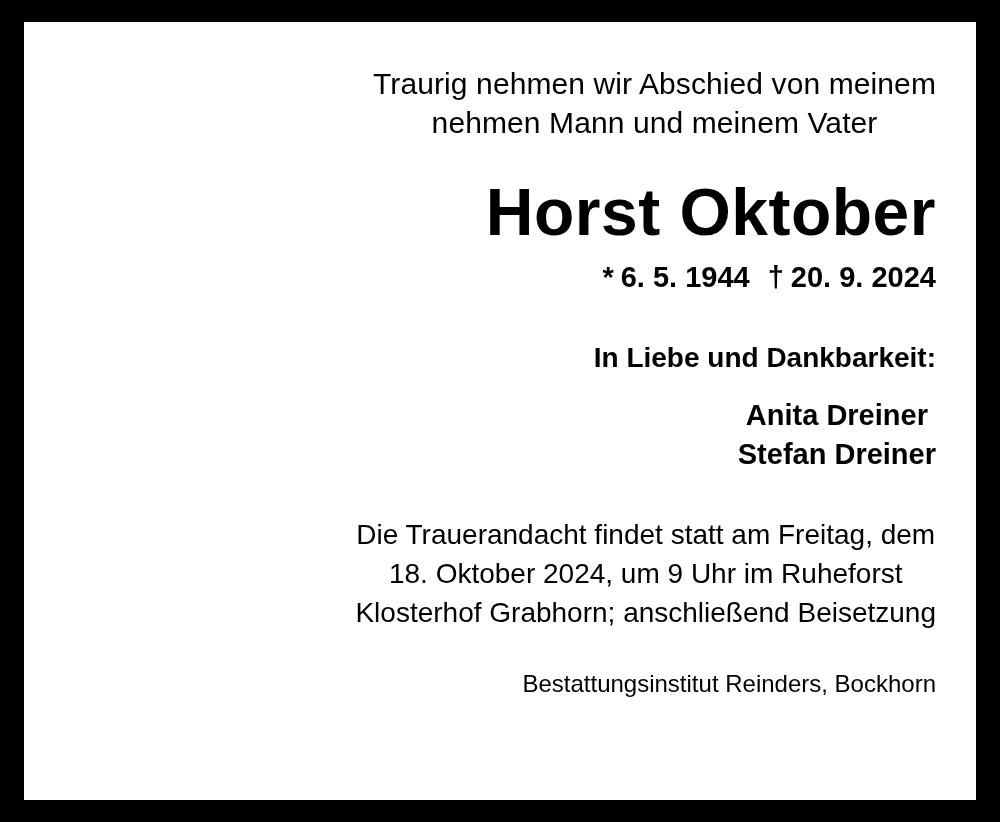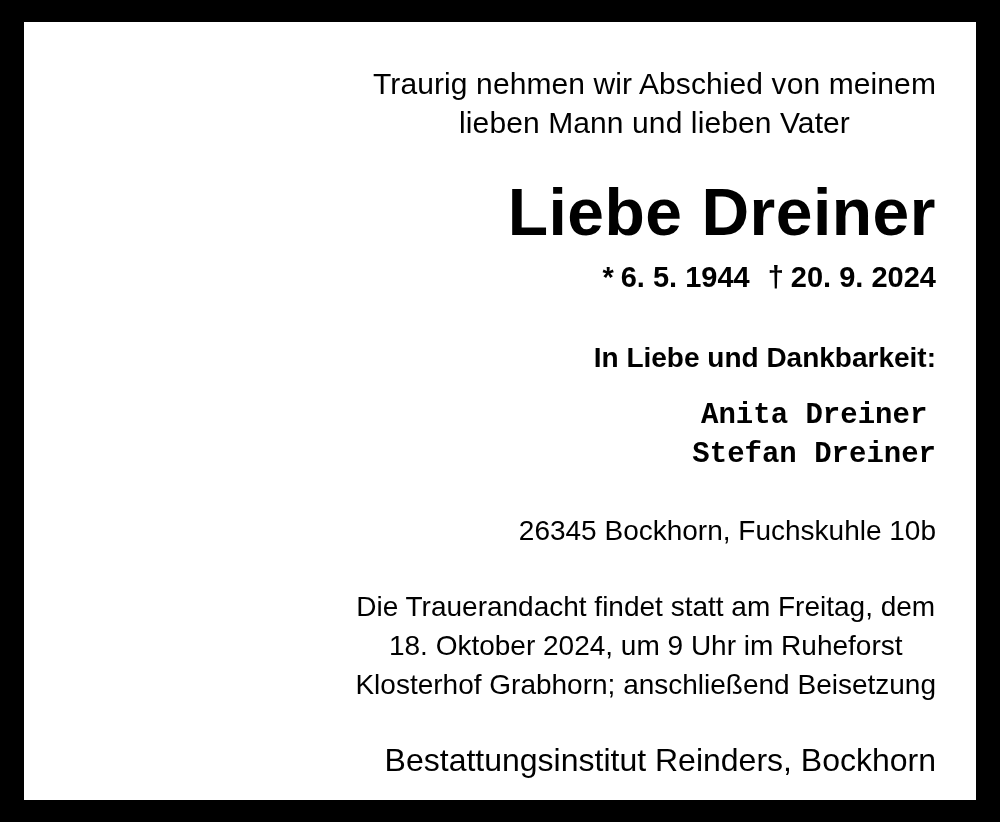--- a/index.html
+++ b/index.html
@@ -72,72 +72,70 @@
     margin: 48px 0 0 0;
   }
   .survivors {
     margin: 22px 0 0 0;
     font-size: 29px;
     font-weight: bold;
     line-height: 1.35;
   }
   .survivors .line {
     display: block;
-    font-family: Liberation Mono, monospace;
   }
   .address {
     font-size: 28px;
     font-weight: 400;
     margin: 40px 0 0 0;
   }
   .service {
     font-size: 28px;
     font-weight: 400;
     line-height: 1.40;
     margin: 40px 0 0 0;
   }
   .service .line {
     display: block;
   }
   .funeral-home {
-    font-size: 32px;
+    font-size: 24px;
     font-weight: 400;
     margin: 38px 0 0 0;
   }
 </style>
 </head>
 <body>
 
 <div class="obituary-frame">
   <div class="obituary-card">
 
     <div class="intro">
       <span class="line">Traurig nehmen wir Abschied von meinem</span>
-      <span class="line">lieben Mann und lieben Vater</span>
+      <span class="line">nehmen Mann und meinem Vater</span>
     </div>
 
-    <div class="deceased-name">Liebe Dreiner</div>
+    <div class="deceased-name">Horst Oktober</div>
 
     <div class="dates">
       <span class="date-item">
         <span class="sym">*</span><span>6. 5. 1944</span>
       </span>
       <span class="date-item">
         <span class="sym">†</span><span>20. 9. 2024</span>
       </span>
     </div>
 
     <div class="dedication">In Liebe und Dankbarkeit:</div>
 
     <div class="survivors">
       <span class="line">Anita Dreiner</span>
       <span class="line">Stefan Dreiner</span>
     </div>
 
-    <div class="address">26345 Bockhorn, Fuchskuhle 10b</div>
 
     <div class="service">
       <span class="line">Die Trauerandacht findet statt am Freitag, dem</span>
       <span class="line">18. Oktober 2024, um 9 Uhr im Ruheforst</span>
       <span class="line">Klosterhof Grabhorn; anschließend Beisetzung</span>
     </div>
 
     <div class="funeral-home">Bestattungsinstitut Reinders, Bockhorn</div>
 
   </div>

